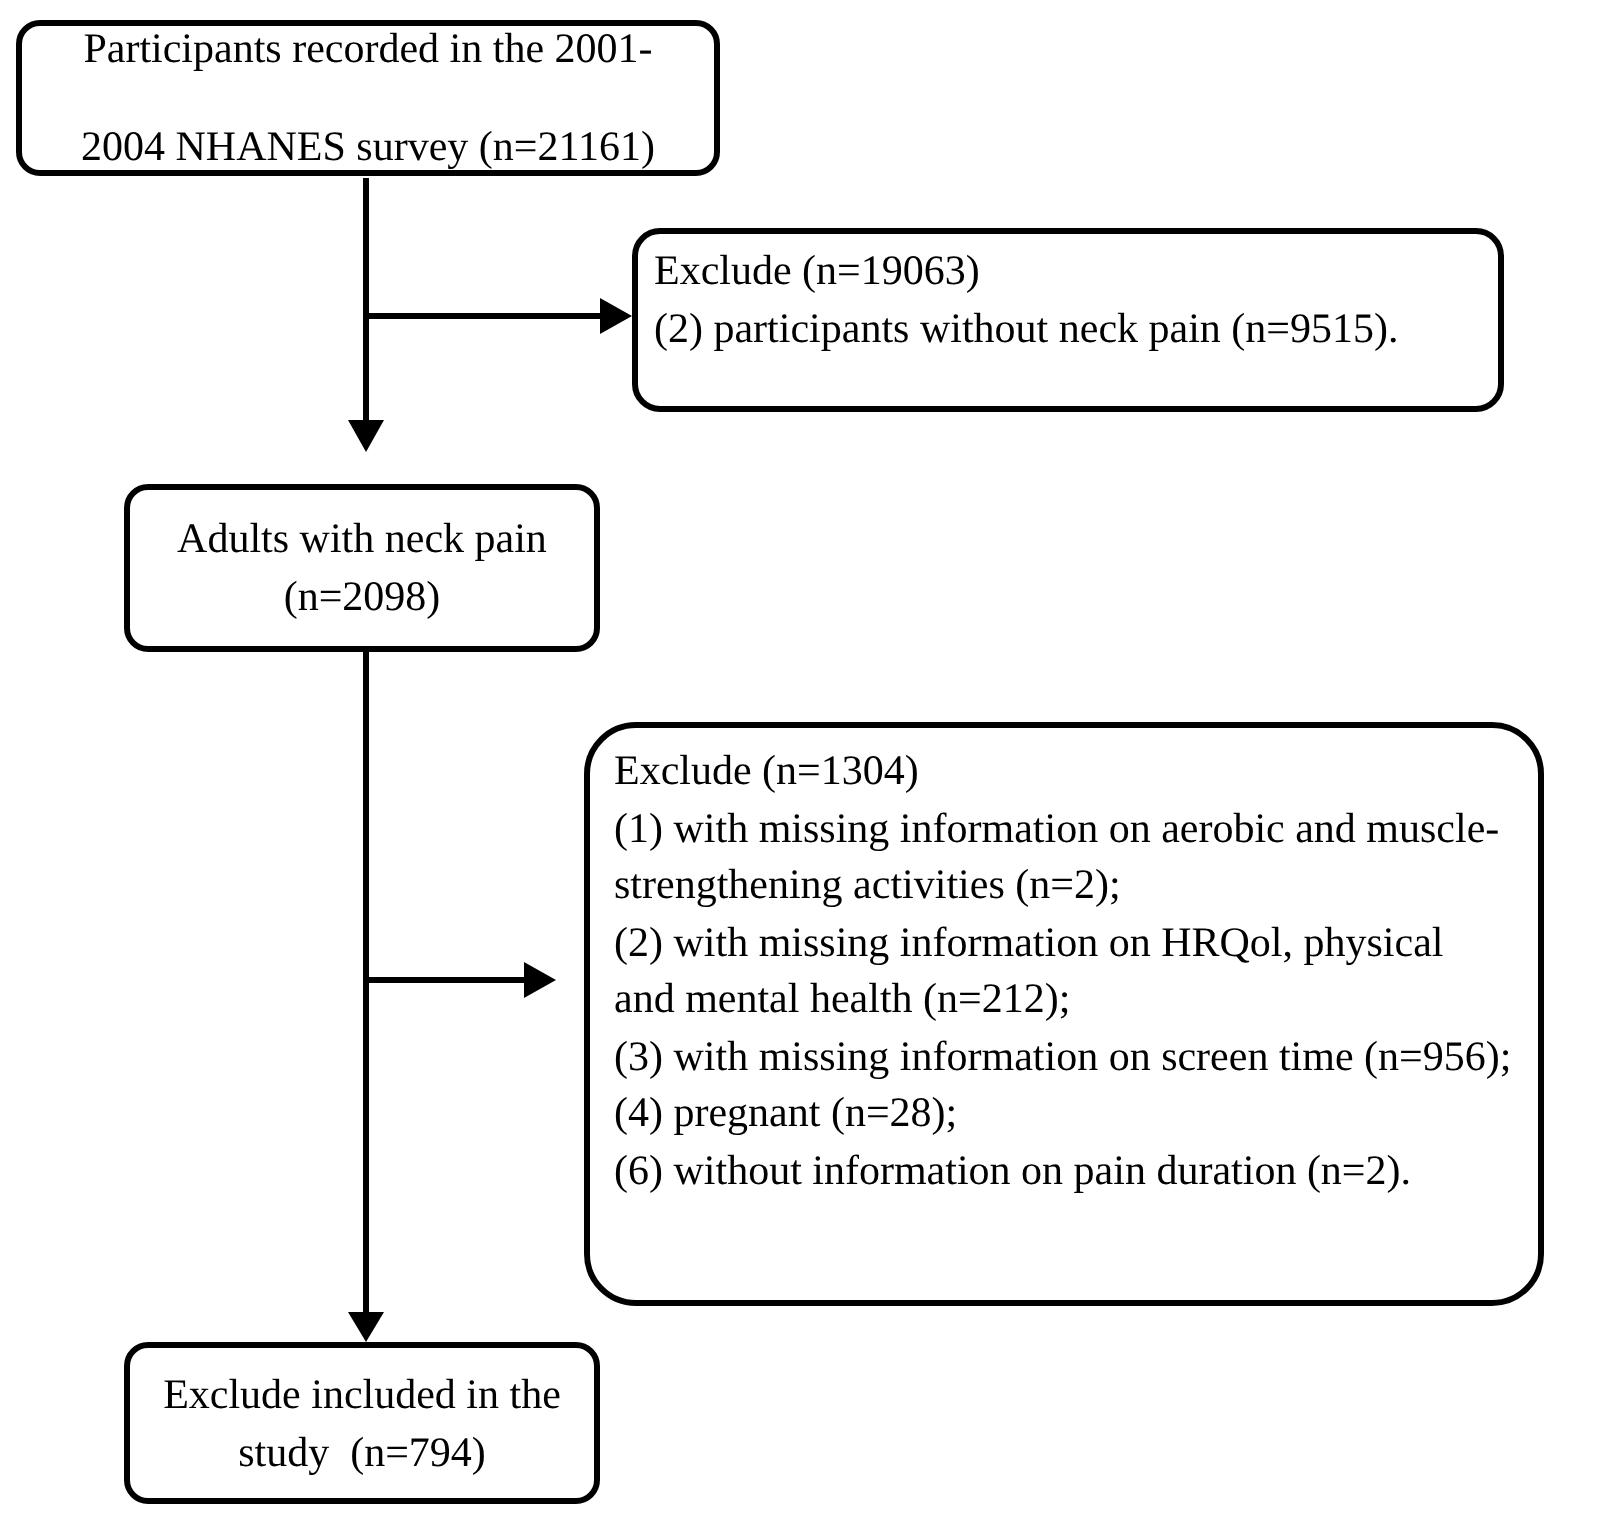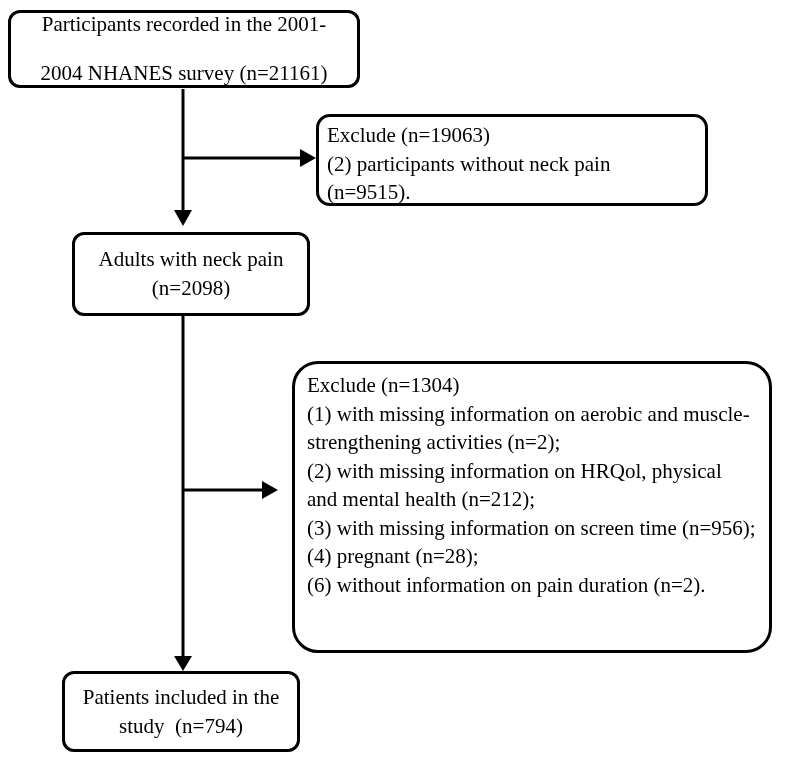--- a/index.html
+++ b/index.html
@@ -83,37 +83,37 @@
       <line x1="183" y1="490" x2="264" y2="490" stroke="#000000" stroke-width="3"></line>
       <polygon points="262,481 262,499 278,490" fill="#000000"></polygon>
     </g>
   </svg>
 
   <div class="node center" style="left:8px; top:10px; width:352px; height:78px;gap:20px;">
     <span class="line">Participants recorded in the 2001-</span>
     <span class="line">2004 NHANES survey (n=21161)</span>
   </div>
 
-  <div class="node left" style="left:316px; top:114px; width:392px; height:92px;">
+  <div class="node left" style="left:316px; top:114px; width:436px; height:92px;">
     <span class="item">Exclude (n=19063)</span>
     <span class="item">(2) participants without neck pain (n=9515).</span>
   </div>
 
-  <div class="node center" style="left:62px; top:232px; width:238px; height:84px;margin-left:10px;">
+  <div class="node center" style="left:62px; top:242px; width:238px; height:84px;">
     <span class="line">Adults with neck pain</span>
     <span class="line">(n=2098)</span>
   </div>
 
   <div class="node left big-round" style="left:292px; top:361px; width:480px; height:292px;">
     <span class="item">Exclude (n=1304)</span>
     <span class="item">(1) with missing information on aerobic and muscle-strengthening activities (n=2);</span>
     <span class="item">(2) with missing information on HRQol, physical and mental health (n=212);</span>
     <span class="item">(3) with missing information on screen time (n=956);</span>
     <span class="item">(4) pregnant (n=28);</span>
     <span class="item">(6) without information on pain duration (n=2).</span>
   </div>
 
   <div class="node center" style="left:62px; top:671px; width:238px; height:81px;">
-    <span class="line">Patients included in the</span>
+    <span class="line">Exclude included in the</span>
     <span class="line">study  (n=794)</span>
   </div>
 
 </div>
 
 </body></html>

